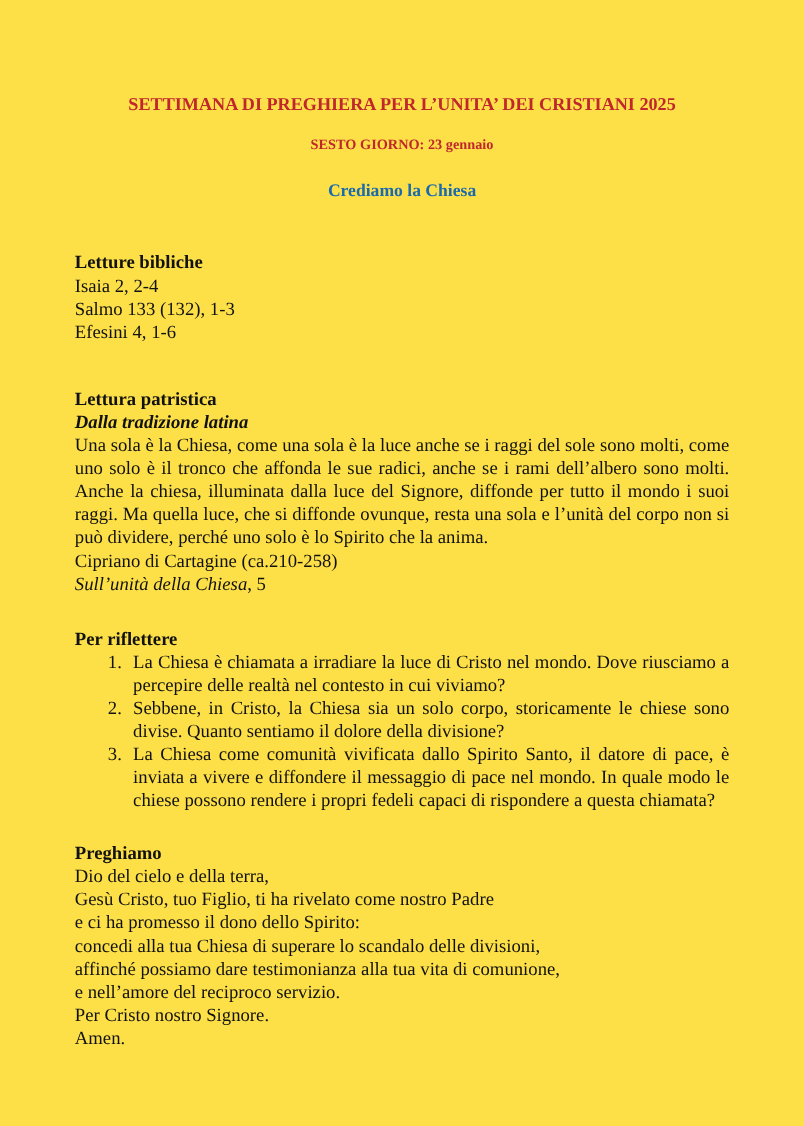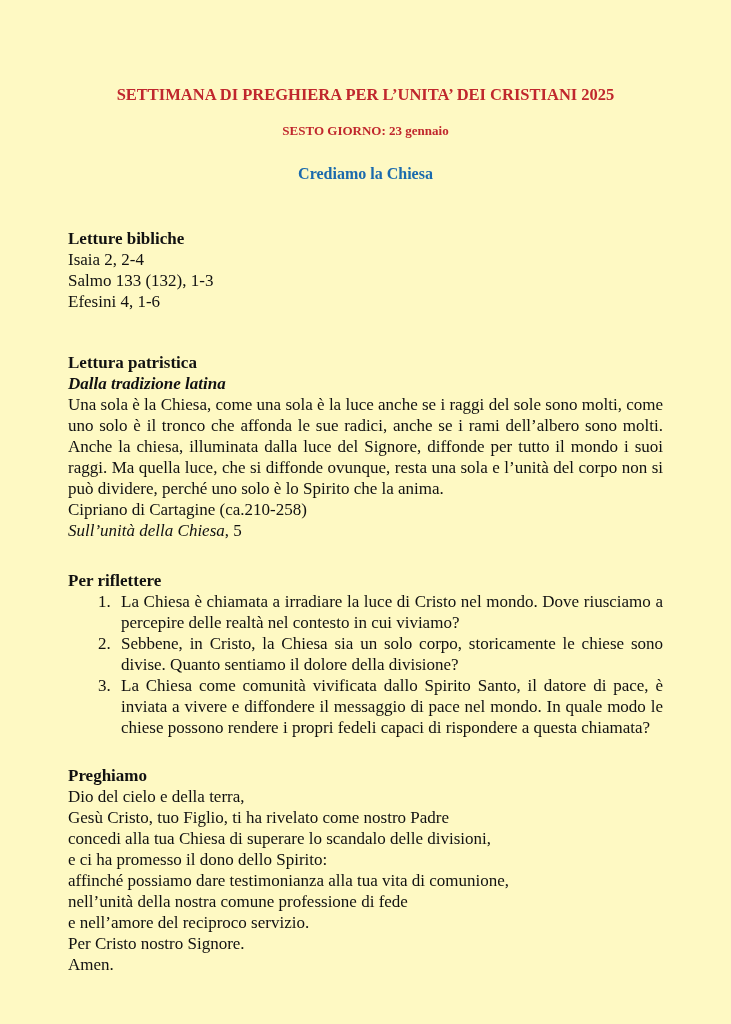--- a/index.html
+++ b/index.html
@@ -6,21 +6,21 @@
     margin: 0;
     padding: 0;
     background: #ffffff;
   }
   .page {
     position: relative;
     width: 731px;
     height: 1024px;
     box-sizing: border-box;
     margin: 0 auto;
-    background: #fef9c3;
+    background: #fde047;
     padding: 85px 68px 0 68px;
     font-family: "Liberation Serif", "DejaVu Serif", serif;
     font-size: 17px;
     line-height: 21px;
     color: #111111;
     overflow: hidden;
   }
   header { text-align: center; }
   .doc-title {
     margin: 0 0 16px 0;
@@ -101,22 +101,21 @@
       <li>La Chiesa è chiamata a irradiare la luce di Cristo nel mondo. Dove riusciamo a percepire delle realtà nel contesto in cui viviamo?</li>
       <li>Sebbene, in Cristo, la Chiesa sia un solo corpo, storicamente le chiese sono divise. Quanto sentiamo il dolore della divisione?</li>
       <li>La Chiesa come comunità vivificata dallo Spirito Santo, il datore di pace, è inviata a vivere e diffondere il messaggio di pace nel mondo. In quale modo le chiese possono rendere i propri fedeli capaci di rispondere a questa chiamata?</li>
     </ol>
   </section>
 
   <section class="sec sec-prayer">
     <div class="sec-heading">Preghiamo</div>
     <div class="line">Dio del cielo e della terra,</div>
     <div class="line">Gesù Cristo, tuo Figlio, ti ha rivelato come nostro Padre</div>
+    <div class="line">e ci ha promesso il dono dello Spirito:</div>
     <div class="line">concedi alla tua Chiesa di superare lo scandalo delle divisioni,</div>
-    <div class="line">e ci ha promesso il dono dello Spirito:</div>
     <div class="line">affinché possiamo dare testimonianza alla tua vita di comunione,</div>
-    <div class="line">nell’unità della nostra comune professione di fede</div>
     <div class="line">e nell’amore del reciproco servizio.</div>
     <div class="line">Per Cristo nostro Signore.</div>
     <div class="line">Amen.</div>
   </section>
 
 </div>
 
 </body></html>

